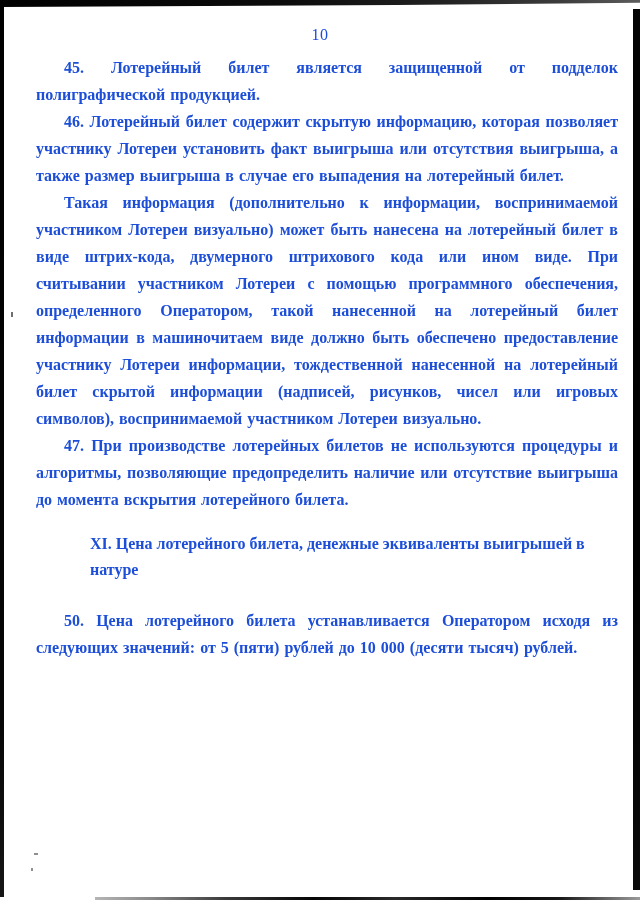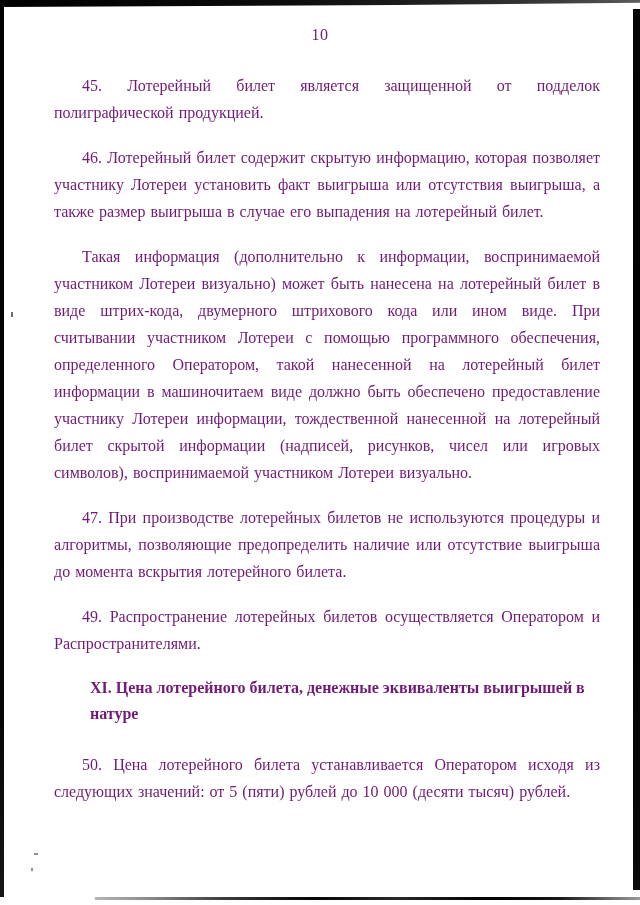--- a/index.html
+++ b/index.html
@@ -7,21 +7,21 @@
     padding: 0;
     background: #ffffff;
   }
   .page {
     position: relative;
     width: 640px;
     height: 905px;
     background: #ffffff;
     overflow: hidden;
     font-family: "Liberation Serif", "DejaVu Serif", serif;
-    color: #701a75;
+    color: #1d4ed8;
   }
   
   .scan-edge { position: absolute; }
   .scan-edge-top {
     top: 0; left: 0; width: 100%; height: 7px;
     background: linear-gradient(to right, #000 0%, #0c0c0c 45%, #222 70%, #3d3d3d 88%, #5c5c5c 100%);
     clip-path: polygon(0 0, 100% 0, 100% 40%, 62% 70%, 0 100%);
   }
   .scan-edge-left {
     top: 0; left: 0; width: 4px; height: 897px;
@@ -51,25 +51,26 @@
   }
   .content {
     position: absolute;
     top: 54px;
     left: 36px;
     width: 582px;
     font-size: 16px;
     line-height: 27px;
   }
   .doc-paragraph {
-    margin: 18px;
+    margin: 0;
     text-align: justify;
     text-align-last: left;
     text-indent: 28px;
     word-spacing: 1px;
+    font-weight: bold;
   }
   .doc-heading {
     font-size: 16px;
     font-weight: bold;
     text-align: left;
     padding-left: 54px;
     margin: 18px 0 24px 0;
     line-height: 26px;
     white-space: pre-line;
   }
@@ -86,17 +87,16 @@
   <div class="speck speck-2"></div>
   <div class="speck speck-3"></div>
 
   <div class="page-number">10</div>
 
   <div class="content">
       <p class="doc-paragraph">45. Лотерейный билет является защищенной от подделок полиграфической продукцией.</p>
       <p class="doc-paragraph">46. Лотерейный билет содержит скрытую информацию, которая позволяет участнику Лотереи установить факт выигрыша или отсутствия выигрыша, а также размер выигрыша в случае его выпадения на лотерейный билет.</p>
       <p class="doc-paragraph">Такая информация (дополнительно к информации, воспринимаемой участником Лотереи визуально) может быть нанесена на лотерейный билет в виде штрих-кода, двумерного штрихового кода или ином виде. При считывании участником Лотереи с помощью программного обеспечения, определенного Оператором, такой нанесенной на лотерейный билет информации в машиночитаем виде должно быть обеспечено предоставление участнику Лотереи информации, тождественной нанесенной на лотерейный билет скрытой информации (надписей, рисунков, чисел или игровых символов), воспринимаемой участником Лотереи визуально.</p>
       <p class="doc-paragraph">47. При производстве лотерейных билетов не используются процедуры и алгоритмы, позволяющие предопределить наличие или отсутствие выигрыша до момента вскрытия лотерейного билета.</p>
-      <p class="doc-paragraph">49. Распространение лотерейных билетов осуществляется Оператором и Распространителями.</p>
       <h2 class="doc-heading">XI. Цена лотерейного билета, денежные эквиваленты выигрышей в натуре</h2>
       <p class="doc-paragraph">50. Цена лотерейного билета устанавливается Оператором исходя из следующих значений: от 5 (пяти) рублей до 10 000 (десяти тысяч) рублей.</p>
     </div>
 </div>
 
 </body></html>

